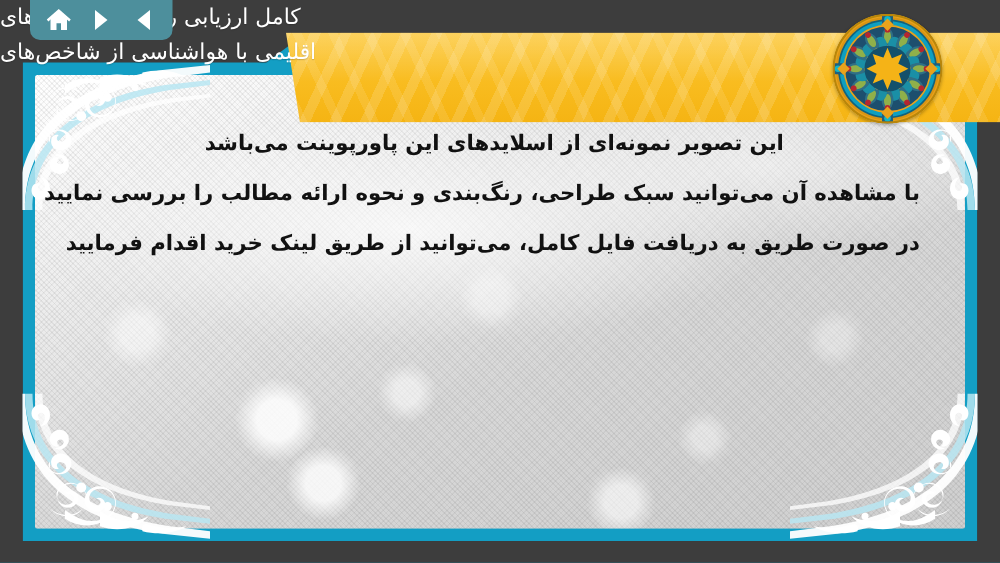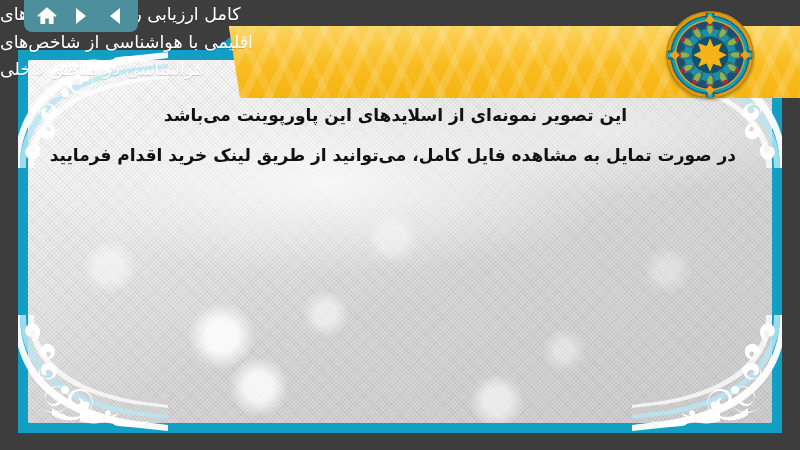--- a/index.html
+++ b/index.html
@@ -239,29 +239,29 @@
         <circle cx="90" cy="20" r="2.8"></circle>
         <path d="M22 56 c6-4 13-3 16 2 3 5 0 11-6 12 -5 1-10-3-9-8 0-3 3-5 6-4 -2 2-2 4 0 5 3 1 6-1 6-4 -1-4-7-6-11-3 -3 2-4 5-2 8z"></path>
         <path d="M26 74 c5-2 10 1 11 6 1 6-4 10-9 9 -4-1-7-5-6-9 1-3 4-5 7-4 -2 2-2 4 0 5 2 1 4 0 4-2 -1-3-5-4-7-5z"></path>
         <path d="M14 92 c5 0 8 4 8 9 0 6-5 10-10 8 -4-1-6-6-4-10 1-2 4-3 6-2 -2 2-2 4-1 5 2 2 5 0 5-3 0-3-2-6-4-7z"></path>
       </g>
     </svg>
   </div>
 
   <div class="body-text">
     <span class="ln">این تصویر نمونه‌ای از اسلایدهای این پاورپوینت می‌باشد</span>
-    <span class="ln">در صورت تمایل به مشاهده فایل کامل، می‌توانید از طریق لینک خرید اقدام فرمایید</span>
+    <span class="ln">با مشاهده آن می‌توانید سبک طراحی، رنگ‌بندی و نحوه ارائه مطالب را بررسی نمایید</span>
+    <span class="ln">در صورت طریق به دریافت فایل کامل، می‌توانید از طریق لینک خرید اقدام فرمایید</span>
   </div>
 
   <div class="header">
     <div class="yellowband"></div>
     <div class="hdr-text">
       <span class="ln">کامل ارزیابی روند خشکسالی‌های</span>
       <span class="ln">اقلیمی با هواشناسی از شاخص‌های</span>
-      <span class="ln">هواشناسی در مناطق داخلی</span>
     </div>
   </div>
 
   <div class="medallion">
     <svg viewBox="0 0 100 100" width="88" height="88" aria-hidden="true">
       <defs>
         <clipPath id="mclip">
             <circle cx="50" cy="50" r="50"></circle>
           </clipPath>
         <g id="petal">

